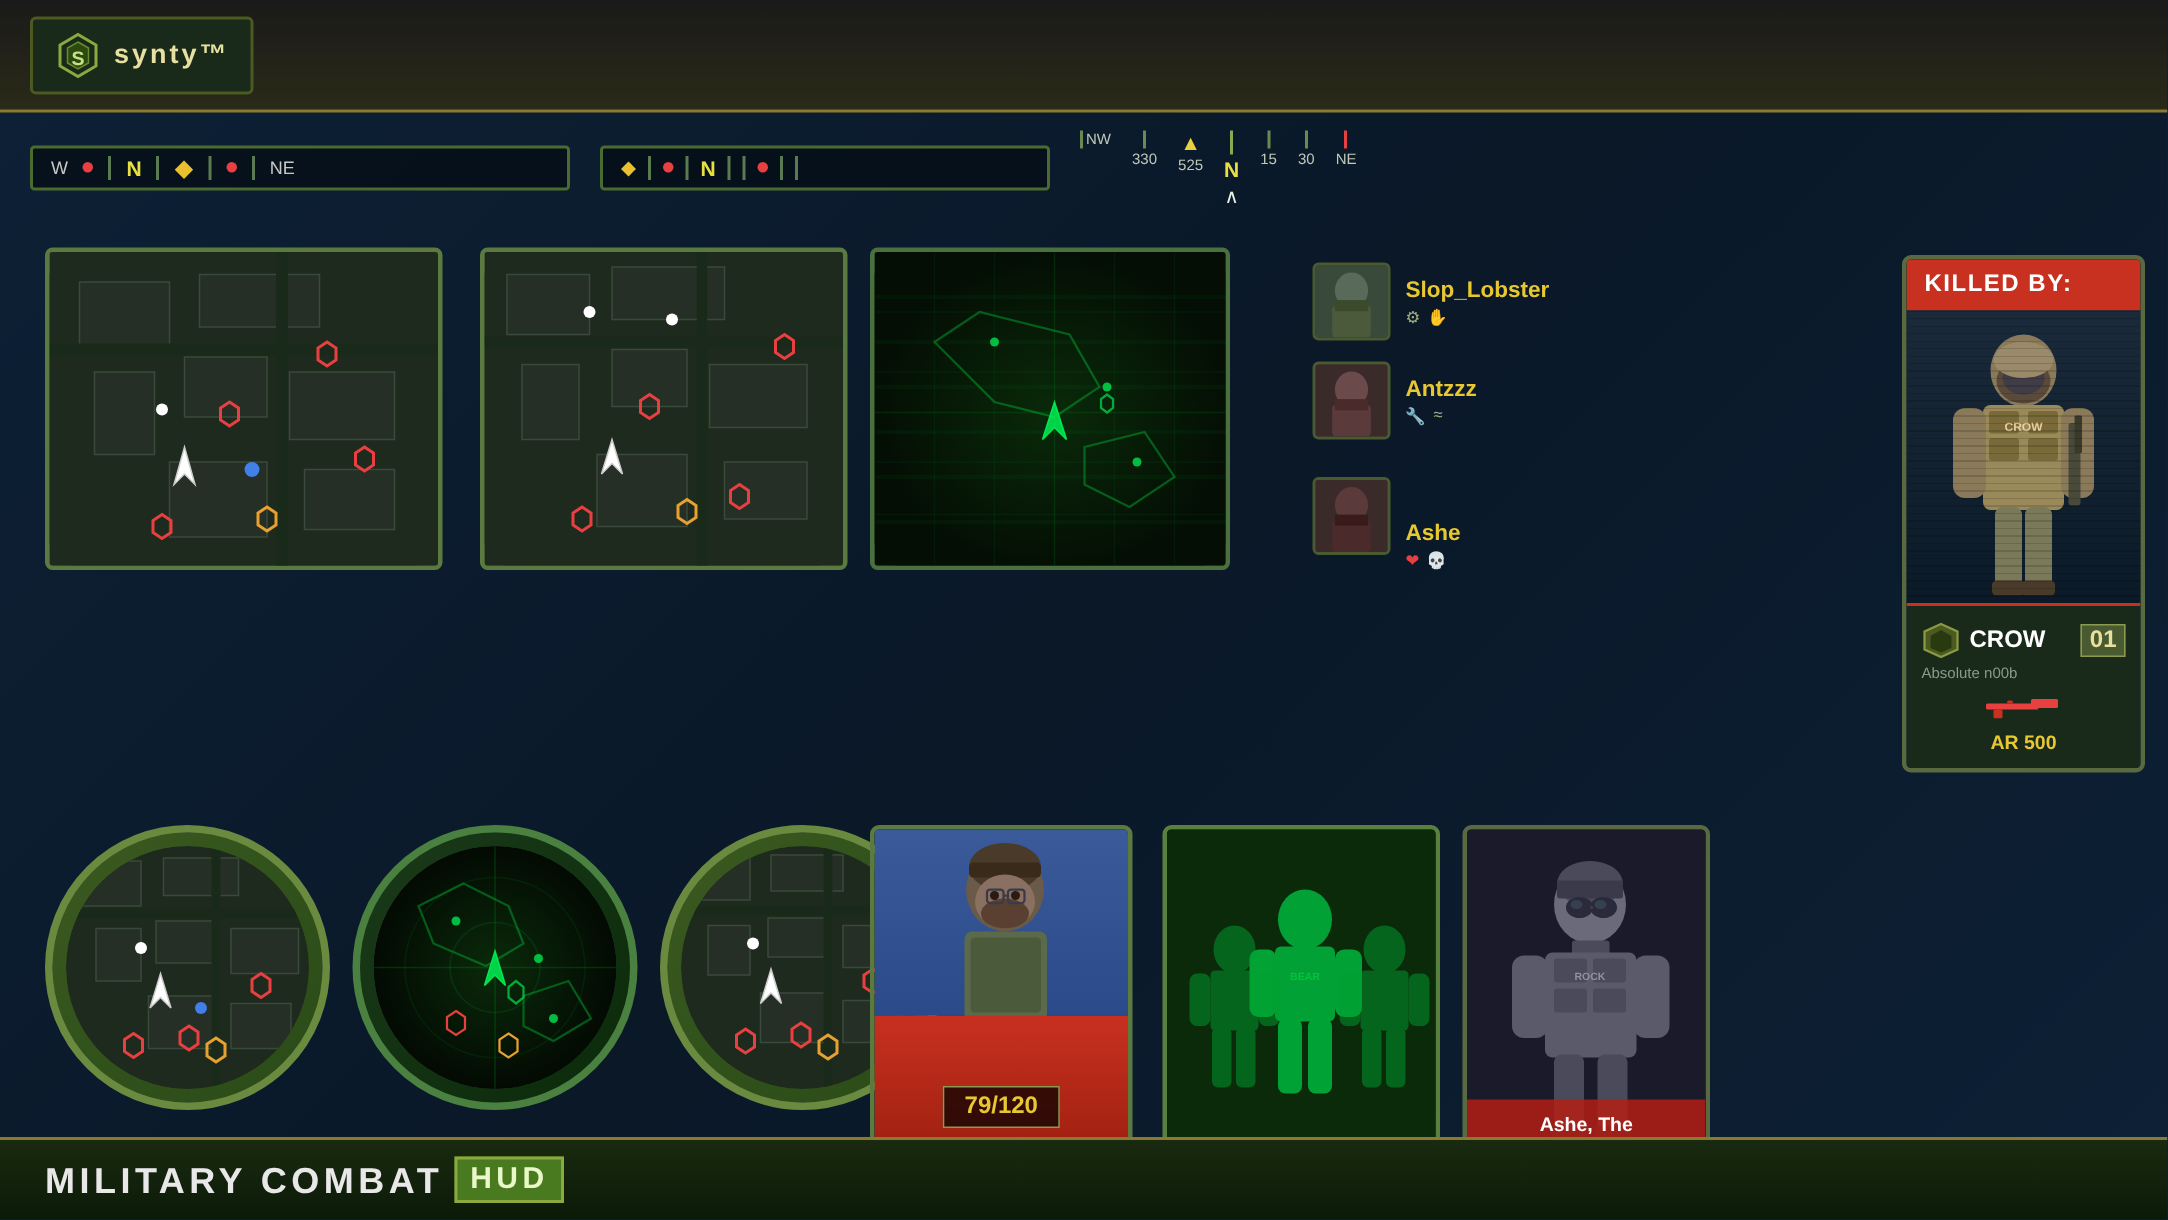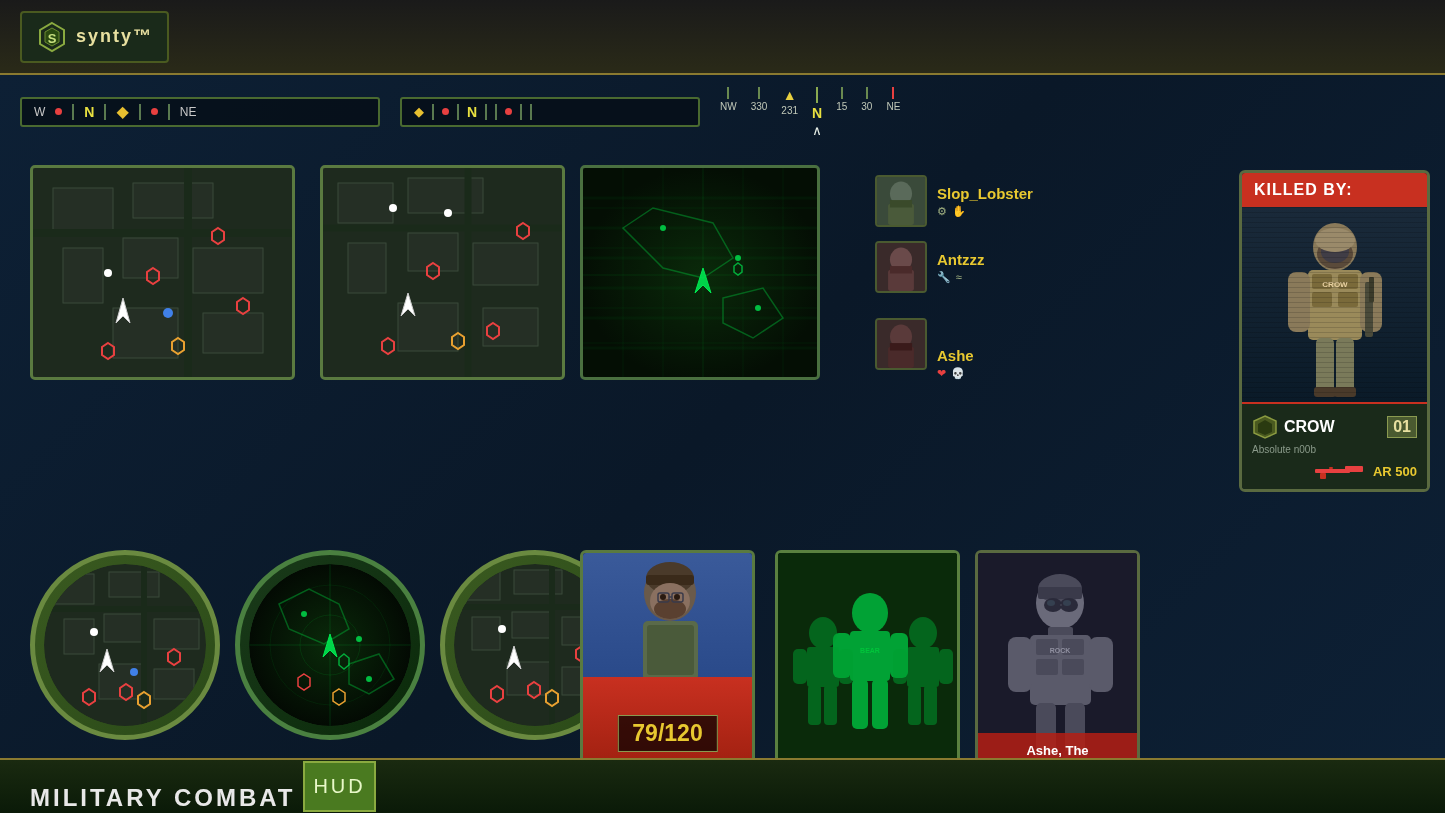--- a/index.html
+++ b/index.html
@@ -74,23 +74,23 @@
       font-weight: 900;
       letter-spacing: 3px;
       display: flex;
       align-items: flex-end;
       gap: 8px;
     }
 
     .hud-badge {
       background: #4a7a20;
       border: 2px solid #8aaa40;
-      padding: 12px 8px;
+      padding: 2px 8px;
       font-size: 20px;
-      font-weight: 400;
+      font-weight: 700;
       color: #e8f8c8;
     }
 
     
     .main-content {
       position: absolute;
       top: 75px;
       left: 0; right: 0;
       bottom: 55px;
       background: linear-gradient(135deg, #0d2035 0%, #0a1828 50%, #0d2035 100%);
@@ -163,31 +163,31 @@
       <span class="nav-tick"></span>
       <span style="color:#e8e040; font-weight:bold; font-size:14px;">N</span>
       <span class="nav-tick"></span>
       <span class="nav-tick"></span>
       <span class="nav-dot-red"></span>
       <span class="nav-tick"></span>
       <span class="nav-tick"></span>
     </div>
 
     <div style="display:flex; align-items:flex-start; gap:14px; padding-top:2px;">
-      <div style="display:flex;flex-direction:column;align-items:center;gap:2px;">
+      <div style="display:flex;flex-direction:row;align-items:center;gap:2px;">
         <div style="width:2px;height:12px;background:#6a8a50;"></div>
         <span style="color:#c0c8b8;font-size:10px;">NW</span>
       </div>
       <div style="display:flex;flex-direction:column;align-items:center;gap:2px;">
         <div style="width:2px;height:12px;background:#6a8a50;"></div>
         <span style="color:#c0c8b8;font-size:10px;">330</span>
       </div>
       <div style="display:flex;flex-direction:column;align-items:center;gap:2px;">
         <span style="color:#e8d040;font-size:14px;">▲</span>
-        <span style="color:#c0c8b8;font-size:10px;">231</span>
+        <span style="color:#c0c8b8;font-size:10px;">525</span>
       </div>
       <div style="display:flex;flex-direction:column;align-items:center;gap:2px;">
         <div style="width:2px;height:16px;background:#8aaa50;"></div>
         <span style="color:#e8e040;font-weight:bold;font-size:14px;">N</span>
         <span style="color:#e8f0e8;font-size:13px;">∧</span>
       </div>
       <div style="display:flex;flex-direction:column;align-items:center;gap:2px;">
         <div style="width:2px;height:12px;background:#6a8a50;"></div>
         <span style="color:#c0c8b8;font-size:10px;">15</span>
       </div>
@@ -375,21 +375,21 @@
       <div>
         <div style="color:#e8c830;font-size:15px;font-weight:bold;margin-top:40px;">Ashe</div>
         <div style="display:flex;gap:5px;margin-top:3px;">
           <span style="color:#e84040;font-size:11px;">❤</span>
           <span style="color:#e84040;font-size:11px;">💀</span>
         </div>
       </div>
     </div>
   </div>
 
-  <div style="position:absolute;top:95px;right:15px;width:191px;background:#0a1a28;border:3px solid #5a6a40;border-radius:6px;overflow:hidden;">
+  <div style="position:absolute;top:95px;right:15px;width:162px;background:#0a1a28;border:3px solid #5a6a40;border-radius:6px;overflow:hidden;">
 
     <div style="background:#c83020;padding:8px 12px;">
       <span style="color:white;font-size:16px;font-weight:900;letter-spacing:1px;">KILLED BY:</span>
     </div>
 
     <div style="width:100%;height:195px;background:linear-gradient(180deg,#1a2a3a 0%,#0a1a28 100%);position:relative;overflow:hidden;display:flex;align-items:center;justify-content:center;">
 
       <div style="position:absolute;inset:0;background:repeating-linear-gradient(0deg,transparent,transparent 4px,rgba(0,0,0,0.15) 4px,rgba(0,0,0,0.15) 5px);"></div>
 
       <svg width="130" height="185" viewBox="0 0 130 185">
@@ -428,21 +428,21 @@
       <div style="display:flex;align-items:center;gap:6px;margin-bottom:4px;">
 
         <svg width="26" height="26" viewBox="0 0 26 26">
           <polygon points="13,2 24,7 24,19 13,24 2,19 2,7" fill="#4a5a20" stroke="#8a9a40" stroke-width="1.5"></polygon>
           <polygon points="13,6 20,10 20,18 13,21 6,18 6,10" fill="#2a3a10"></polygon>
         </svg>
         <span style="color:white;font-size:16px;font-weight:bold;flex:1;">CROW</span>
         <span style="background:#4a5a30;color:#e8e0a0;font-size:16px;font-weight:bold;padding:1px 5px;border:1px solid #8a9a50;">01</span>
       </div>
       <div style="color:#8a9a8a;font-size:10px;margin-bottom:8px;">Absolute n00b</div>
-      <div style="display:flex;align-items:center;justify-content:flex-end;gap:8px;">
+      <div style="display:flex;align-items:center;justify-content:flex-end;gap:8px;flex-direction:column;">
 
         <svg width="50" height="16" viewBox="0 0 50 16">
           <rect x="0" y="6" width="35" height="4" rx="1" fill="#e84040"></rect>
           <rect x="30" y="3" width="18" height="6" rx="1" fill="#e84040"></rect>
           <rect x="5" y="10" width="6" height="6" rx="1" fill="#c83020"></rect>
           <rect x="14" y="4" width="4" height="2" rx="1" fill="#c83020"></rect>
         </svg>
         <span style="color:#e8c830;font-size:13px;font-weight:bold;">AR 500</span>
       </div>
     </div>
@@ -558,21 +558,21 @@
         <line x1="86" y1="44" x2="89" y2="44" stroke="#3a3a4a" stroke-width="1.5"></line>
 
         <rect x="60" y="68" width="55" height="60" rx="5" fill="#5a6a4a"></rect>
 
         <rect x="64" y="72" width="47" height="50" rx="3" fill="#4a5a3a"></rect>
       </svg>
     </div>
 
     <div style="width:100%;height:42%;background:linear-gradient(180deg,#c83020 0%,#a02010 100%);position:relative;">
 
-      <div style="position:absolute;bottom:15px;left:50%;transform:translateX(-50%);background:rgba(0,0,0,0.7);color:#e8c830;font-size:23px;font-weight:bold;padding:4px 14px;border:1px solid #8a9a50;white-space:nowrap;">79/120</div>
+      <div style="position:absolute;bottom:15px;left:50%;transform:translateX(-50%);background:rgba(0,0,0,0.7);color:#e8c830;font-size:16px;font-weight:bold;padding:4px 14px;border:1px solid #8a9a50;white-space:nowrap;">79/120</div>
     </div>
   </div>
 
   <div style="position:absolute;top:475px;left:775px;width:185px;height:250px;border:3px solid #5a8040;border-radius:6px;overflow:hidden;">
 
     <div style="position:absolute;top:-12px;left:50%;transform:translateX(-50%);width:50px;height:12px;background:#4a6a30;"></div>
     <div style="width:100%;height:100%;background:#0a2a0a;position:relative;">
       <svg width="185" height="250" viewBox="0 0 185 250" style="position:absolute;inset:0;">
         <rect width="185" height="250" fill="#0a2a0a"></rect>
 

